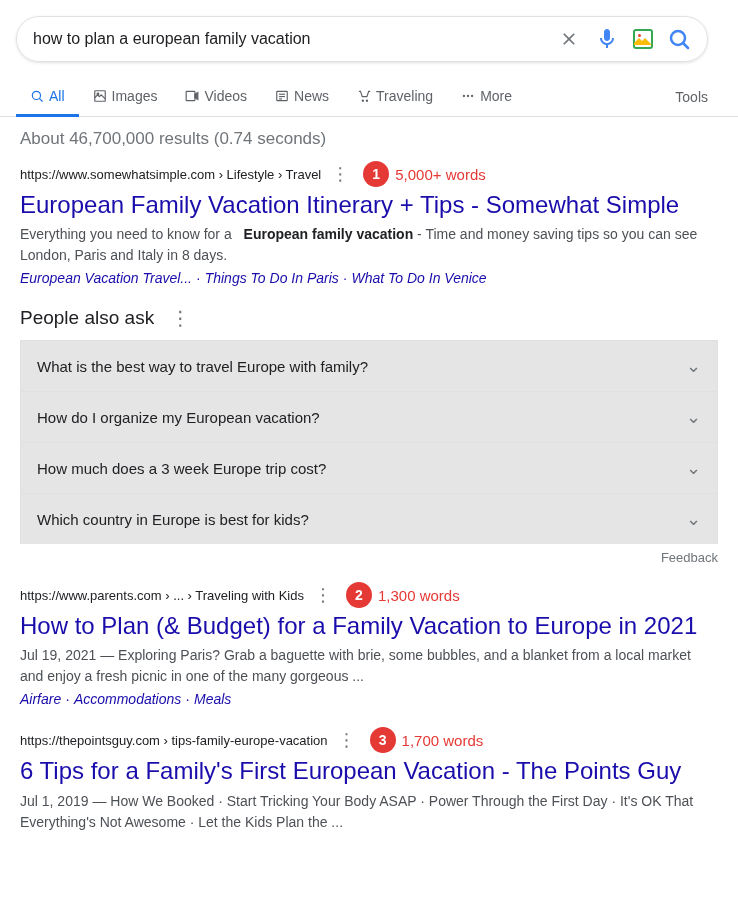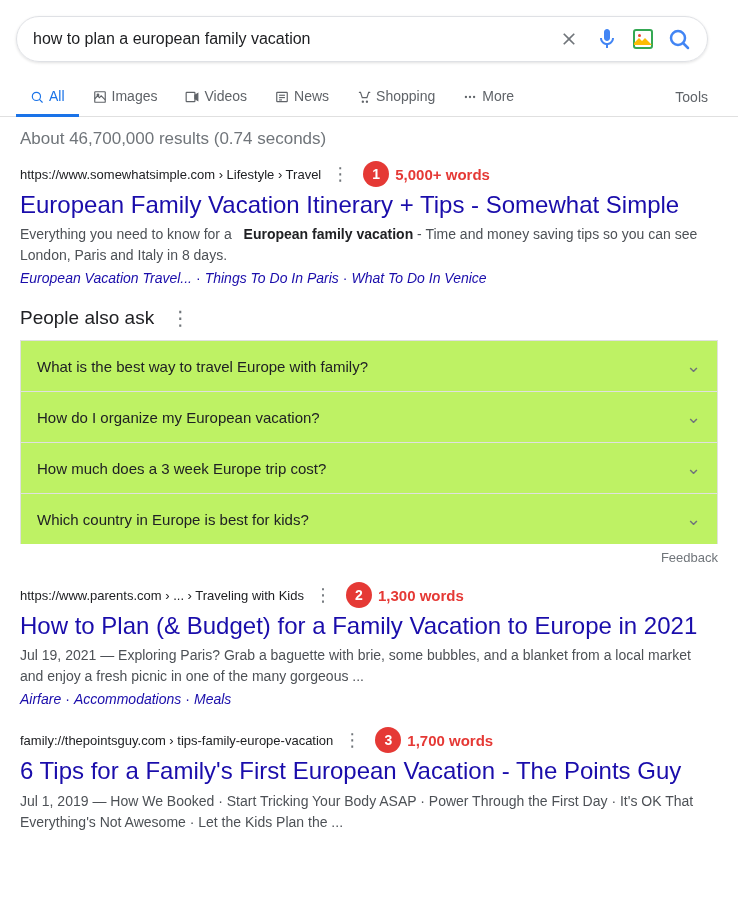--- a/index.html
+++ b/index.html
@@ -51,21 +51,21 @@
     
     .nav-tabs {
       display: flex;
       align-items: center;
       padding: 8px 16px 0 16px;
       border-bottom: 1px solid #e0e0e0;
       margin-top: 8px;
     }
     .nav-tab {
       display: flex;
-      align-items: flex-end;
+      align-items: center;
       gap: 5px;
       padding: 10px 14px;
       font-size: 14px;
       color: #5f6368;
       cursor: pointer;
       white-space: nowrap;
       text-decoration: none;
       border-bottom: 3px solid transparent;
       margin-bottom: -1px;
     }
@@ -128,21 +128,21 @@
       background: #e53935;
       color: white;
       font-weight: bold;
       font-size: 14px;
       display: flex;
       align-items: center;
       justify-content: center;
     }
     .badge-text {
       color: #e53935;
-      font-weight: bold;
+      font-weight: normal;
       font-size: 15px;
     }
     .result-title {
       font-size: 24px;
       color: #1a0dab;
       cursor: pointer;
       margin-bottom: 4px;
       line-height: 1.3;
     }
     .result-snippet {
@@ -190,21 +190,21 @@
     .paa-item {
       border: 1px solid #e0e0e0;
       border-bottom: none;
       display: flex;
       align-items: center;
       justify-content: space-between;
       padding: 14px 16px;
       cursor: pointer;
       font-size: 15px;
       color: #202124;
-      background: #bef264;
+      background: #e5e5e5;
     }
     .paa-item:last-of-type {
       border-bottom: 1px solid #e0e0e0;
     }
     .paa-chevron {
       color: #70757a;
       font-size: 18px;
     }
     .feedback-row {
       display: flex;
@@ -291,21 +291,21 @@
         <line x1="7" y1="17" x2="12" y2="17"></line>
       </svg>
     <span>News</span>
   </a>
   <a class="nav-tab">
     <svg width="14" height="14" viewBox="0 0 24 24" fill="none" stroke="#5f6368" stroke-width="2">
         <path d="M4 4h2l3 9h8l3-9h2" stroke-linecap="round"></path>
         <circle cx="10" cy="20" r="1" fill="#5f6368"></circle>
         <circle cx="17" cy="20" r="1" fill="#5f6368"></circle>
       </svg>
-    <span>Shopping</span>
+    <span>Traveling</span>
   </a>
   <a class="nav-tab">
     <svg width="14" height="14" viewBox="0 0 24 24" fill="#5f6368">
         <circle cx="5" cy="12" r="2"></circle>
         <circle cx="12" cy="12" r="2"></circle>
         <circle cx="19" cy="12" r="2"></circle>
       </svg>
     <span>More</span>
   </a>
   <span class="nav-tools">Tools</span>
@@ -377,21 +377,21 @@
       <span class="result-link">Airfare</span>
       <span class="result-link-sep"> · </span>
       <span class="result-link">Accommodations</span>
       <span class="result-link-sep"> · </span>
       <span class="result-link">Meals</span>
     </div>
   </div>
 
   <div class="result-item">
     <div class="result-url-row">
-      <span class="result-url">family://thepointsguy.com › tips-family-europe-vacation</span>
+      <span class="result-url">https://thepointsguy.com › tips-family-europe-vacation</span>
       <span class="result-menu-dots">⋮</span>
       <div class="result-badge">
         <div class="badge-circle">3</div>
         <span class="badge-text">1,700 words</span>
       </div>
     </div>
     <div class="result-title">6 Tips for a Family's First European Vacation - The Points Guy</div>
     <div class="result-snippet">Jul 1, 2019 — How We Booked · Start Tricking Your Body ASAP · Power Through the First Day · It's OK That Everything's Not Awesome · Let the Kids Plan the ...</div>
   </div>
 

